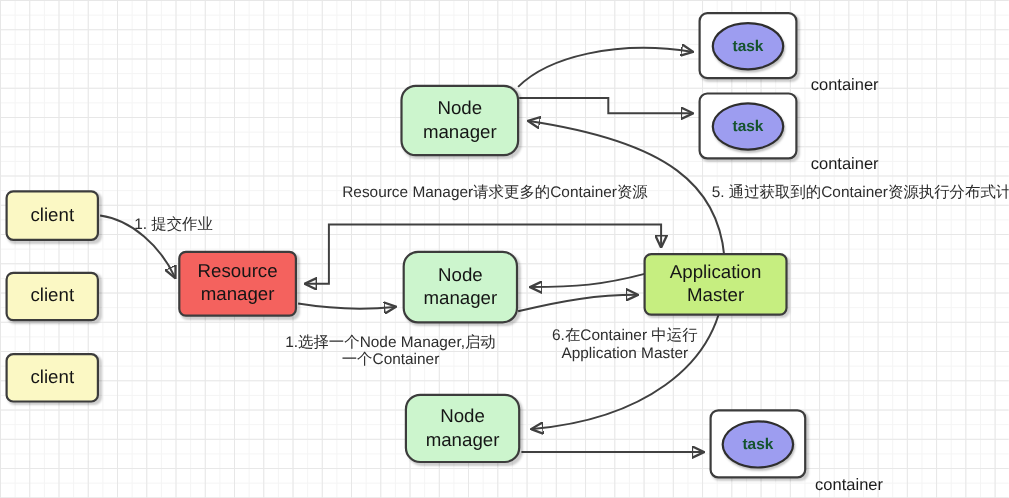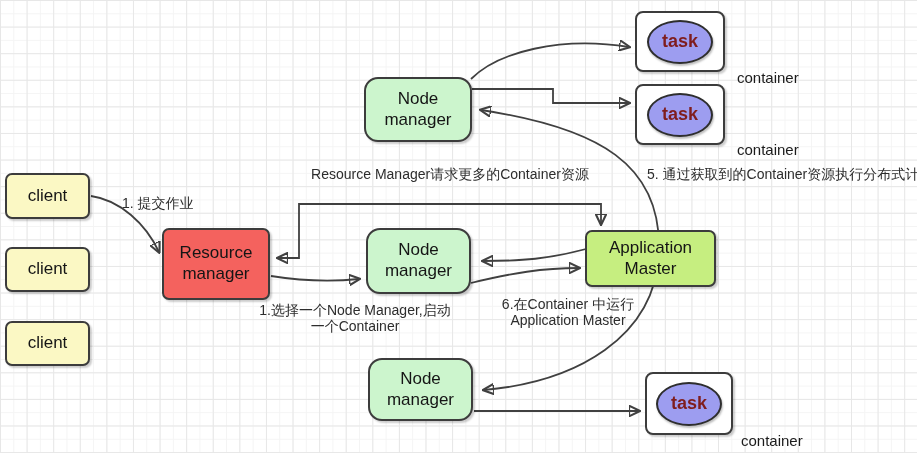--- a/index.html
+++ b/index.html
@@ -24,32 +24,32 @@
     box-shadow:2px 2px 2px rgba(0,0,0,0.2);
   }
   .node--client{background:#fbf8c4;}
   .node--rm{background:#f4625e;}
   .node--nm{background:#ccf5cd;border-radius:14px;}
   .node--am{background:#c6ee80;}
   .node--container{background:#ffffff;border-radius:8px;}
   .client1{left:5px;top:173px;width:85px;height:46px;}
   .client2{left:5px;top:247px;width:85px;height:45px;}
   .client3{left:5px;top:321px;width:85px;height:45px;}
-  .rm{left:162px;top:228px;width:108px;height:72px;}
+  .rm{left:162px;top:228px;width:108px;height:60px;}
   .nm-top{left:364px;top:77px;width:108px;height:65px;}
   .nm-mid{left:366px;top:228px;width:105px;height:66px;}
   .nm-bot{left:368px;top:358px;width:105px;height:63px;}
   .am{left:585px;top:230px;width:131px;height:57px;}
   .cont1{left:635px;top:11px;width:90px;height:61px;}
   .cont2{left:635px;top:84px;width:90px;height:61px;}
   .cont3{left:645px;top:372px;width:88px;height:63px;}
   .task{
     width:62px;height:40px;border:2px solid #2e2e2e;border-radius:50%;
     background:#9d9df0;display:flex;align-items:center;justify-content:center;
-    color:#7f1d1d;font-weight:bold;font-size:18px;
+    color:#14532d;font-weight:bold;font-size:14px;
     box-shadow:1px 2px 2px rgba(0,0,0,0.25);
   }
   .side-label{
     position:absolute;z-index:2;font-size:15px;color:#1b1b1b;white-space:nowrap;margin-top:35px;
   }
   .lab1{left:737px;top:34px;}
   .lab2{left:737px;top:106px;}
   .lab3{left:741px;top:397px;}
   .note{
     position:absolute;z-index:2;font-size:14px;color:#2d2d2d;

